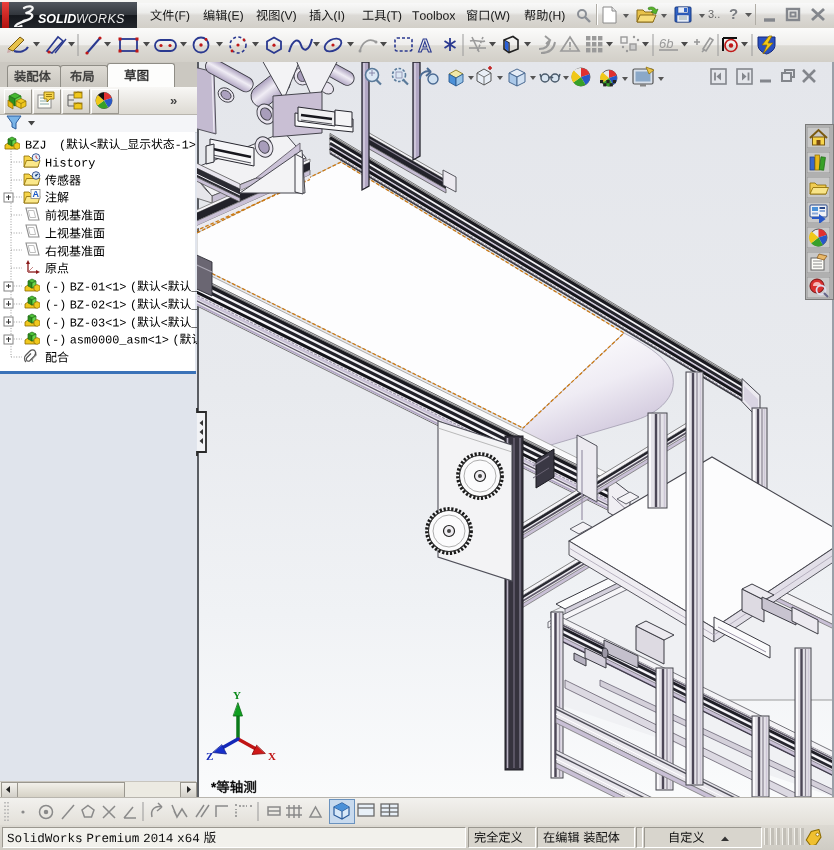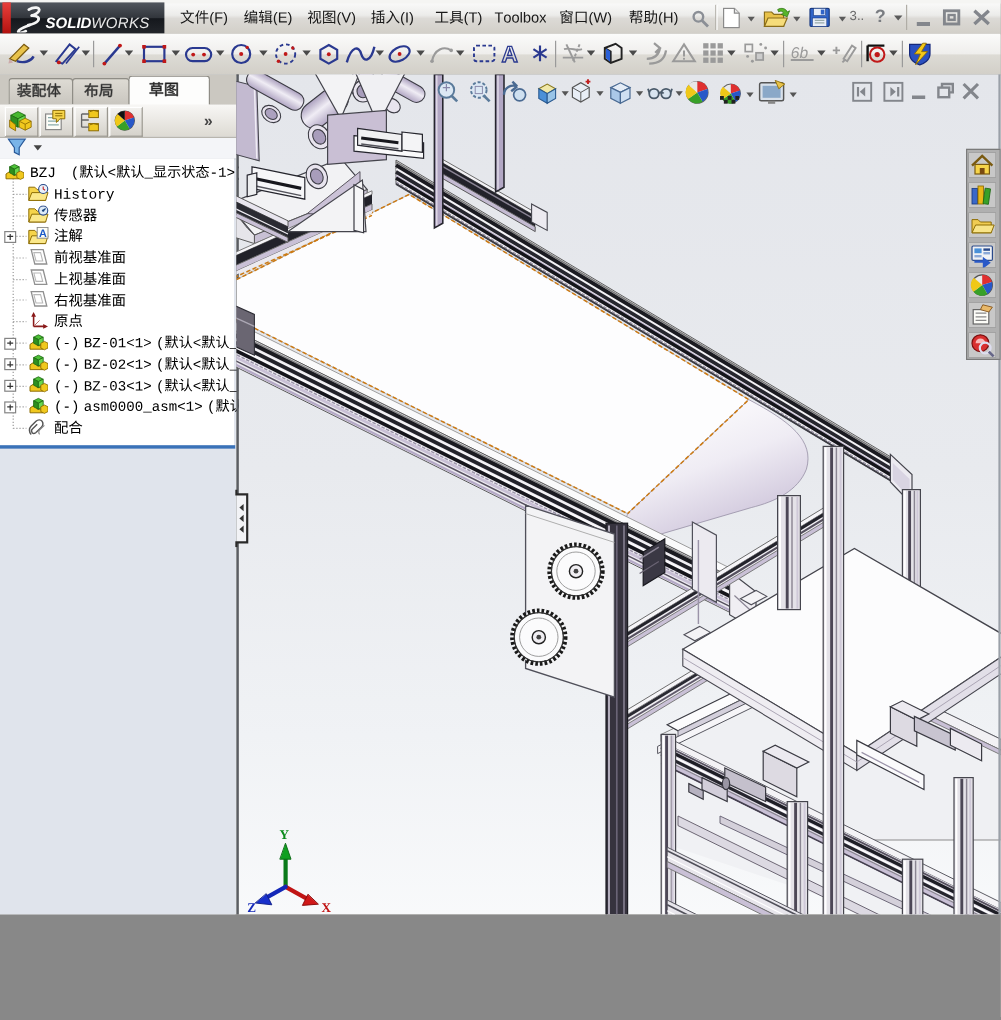--- a/index.html
+++ b/index.html
@@ -1,14 +1,14 @@
 <!DOCTYPE html>
 <html><head><meta charset="utf-8"><style>
 html,body{margin:0;padding:0;background:#888;}
-#app{position:relative;width:834px;height:762px;overflow:hidden;
+#app{position:relative;width:834px;height:850px;overflow:hidden;
  font-family:"Liberation Sans",sans-serif;background:#d9d6cd;}
 .abs{position:absolute;}
 </style></head><body>
 <div id="app">
 
 <div class="abs" style="left:0;top:0;width:834px;height:28px;
  background:linear-gradient(#fdfdfd,#ececea 45%,#dcdad6 55%,#d2cfc8);border-bottom:1px solid #9a978f;"></div>
 <div class="abs" style="left:0;top:0;width:834px;height:3px;background:#f5f5f3;"></div>
 <div class="abs" style="left:0;top:2px;width:137px;height:26px;background:linear-gradient(#51565e,#31353b 50%,#15181d 52%,#23262b);"></div>
 <div class="abs" style="left:2px;top:2px;width:7px;height:26px;background:linear-gradient(#e8403c,#b2120f);"></div>

